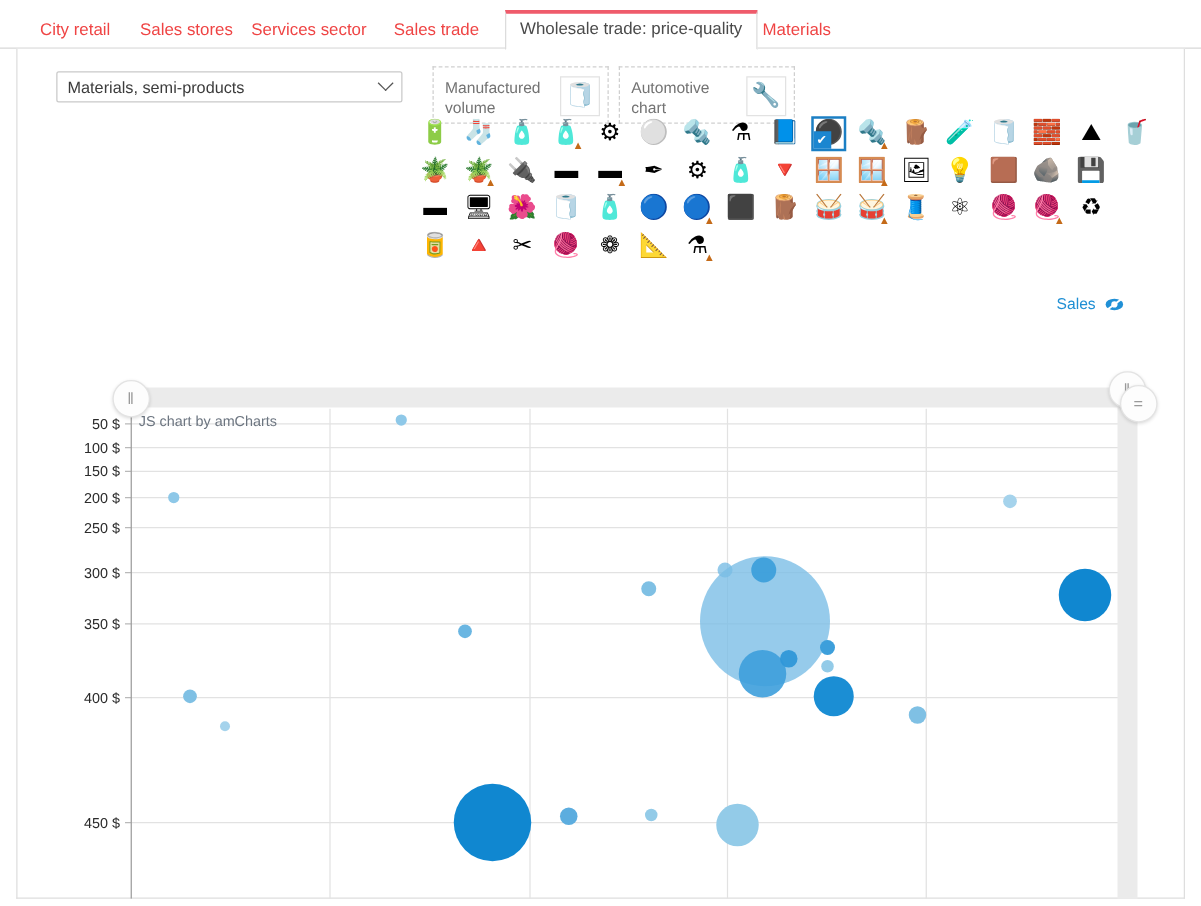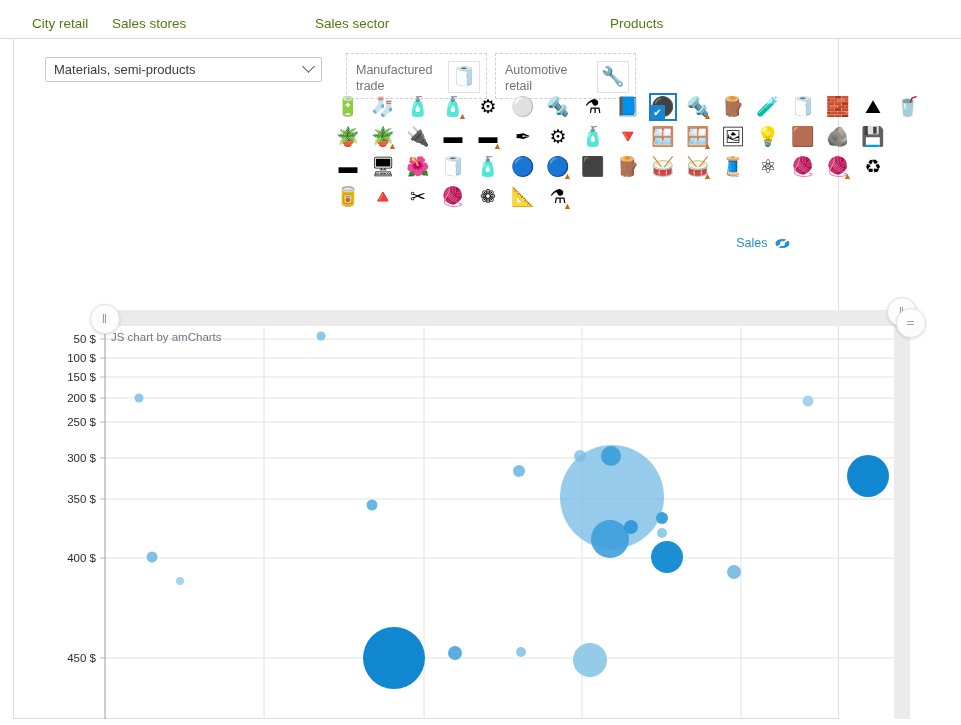--- a/index.html
+++ b/index.html
@@ -16,42 +16,42 @@
     position: absolute; left: 0; top: 0;
     width: 961px; height: 39px;
     border-bottom: 1px solid #d8d8d8;
     background: #ffffff;
   }
   .tab {
     position: absolute; top: 10px;
     height: 29px; line-height: 26px;
     padding: 0 11px;
     font-size: 13.5px;
-    color: #4d7c0f;
+    color: #ef4444;
     cursor: pointer;
     white-space: nowrap;
     border: 1px solid transparent;
   }
   .tab.active {
     color: #4a4a4a;
     background: #ffffff;
     border: 1px solid #dcdcdc;
     border-bottom-color: #ffffff;
     border-top: 3px solid #ef5b6b;
     line-height: 24px;
     top: 8px;
     height: 32px;
     z-index: 4;
   }
 
   
   #card {
     position: absolute;
     left: 13px; top: 39px;
-    width: 826px; height: 680px;
+    width: 935px; height: 680px;
     background: #ffffff;
     border: 1px solid #dedede;
     border-top: none;
   }
 
   
   #filter-select {
     position: absolute; left: 31px; top: 18px;
     width: 277px; height: 25px;
     border: 1px solid #c9c9c9;
@@ -191,38 +191,40 @@
     position: absolute;
     background: #ebebeb;
   }
 </style>
 </head>
 <body>
 
 <div id="tabbar">
     <div class="tab" style="left: 20px;"><span>City retail</span></div>
     <div class="tab" style="left: 100px;"><span>Sales stores</span></div>
-    <div class="tab" style="left: 303px;"><span>Sales sector</span></div>
-    <div class="tab" style="left: 598px;"><span>Products</span></div>
+    <div class="tab" style="left: 189px;"><span>Services sector</span></div>
+    <div class="tab" style="left: 303px;"><span>Sales trade</span></div>
+    <div class="tab active" style="left: 404px;"><span>Wholesale trade: price-quality</span></div>
+    <div class="tab" style="left: 598px;"><span>Materials</span></div>
   </div>
 
 <div id="card">
 
   <div id="filter-select">
     <span>Materials, semi-products</span>
     <span id="select-caret"></span>
   </div>
 
   <div id="catcards">
       <div class="catcard" style="left: 332px;">
-        <div class="catlabel">Manufactured trade</div>
+        <div class="catlabel">Manufactured volume</div>
         <div class="caticonbox">🧻</div>
       </div>
       <div class="catcard" style="left: 481px;">
-        <div class="catlabel">Automotive retail</div>
+        <div class="catlabel">Automotive chart</div>
         <div class="caticonbox">🔧</div>
       </div>
     </div>
 
   <div id="icongrid">
       <div class="icrow">
         <div class="ic" style="left: 0px;">🔋</div>
         <div class="ic" style="left: 35px;">🧦</div>
         <div class="ic" style="left: 70px;">🧴</div>
         <div class="ic" style="left: 105px;">🧴<span class="warn">▲</span></div>

